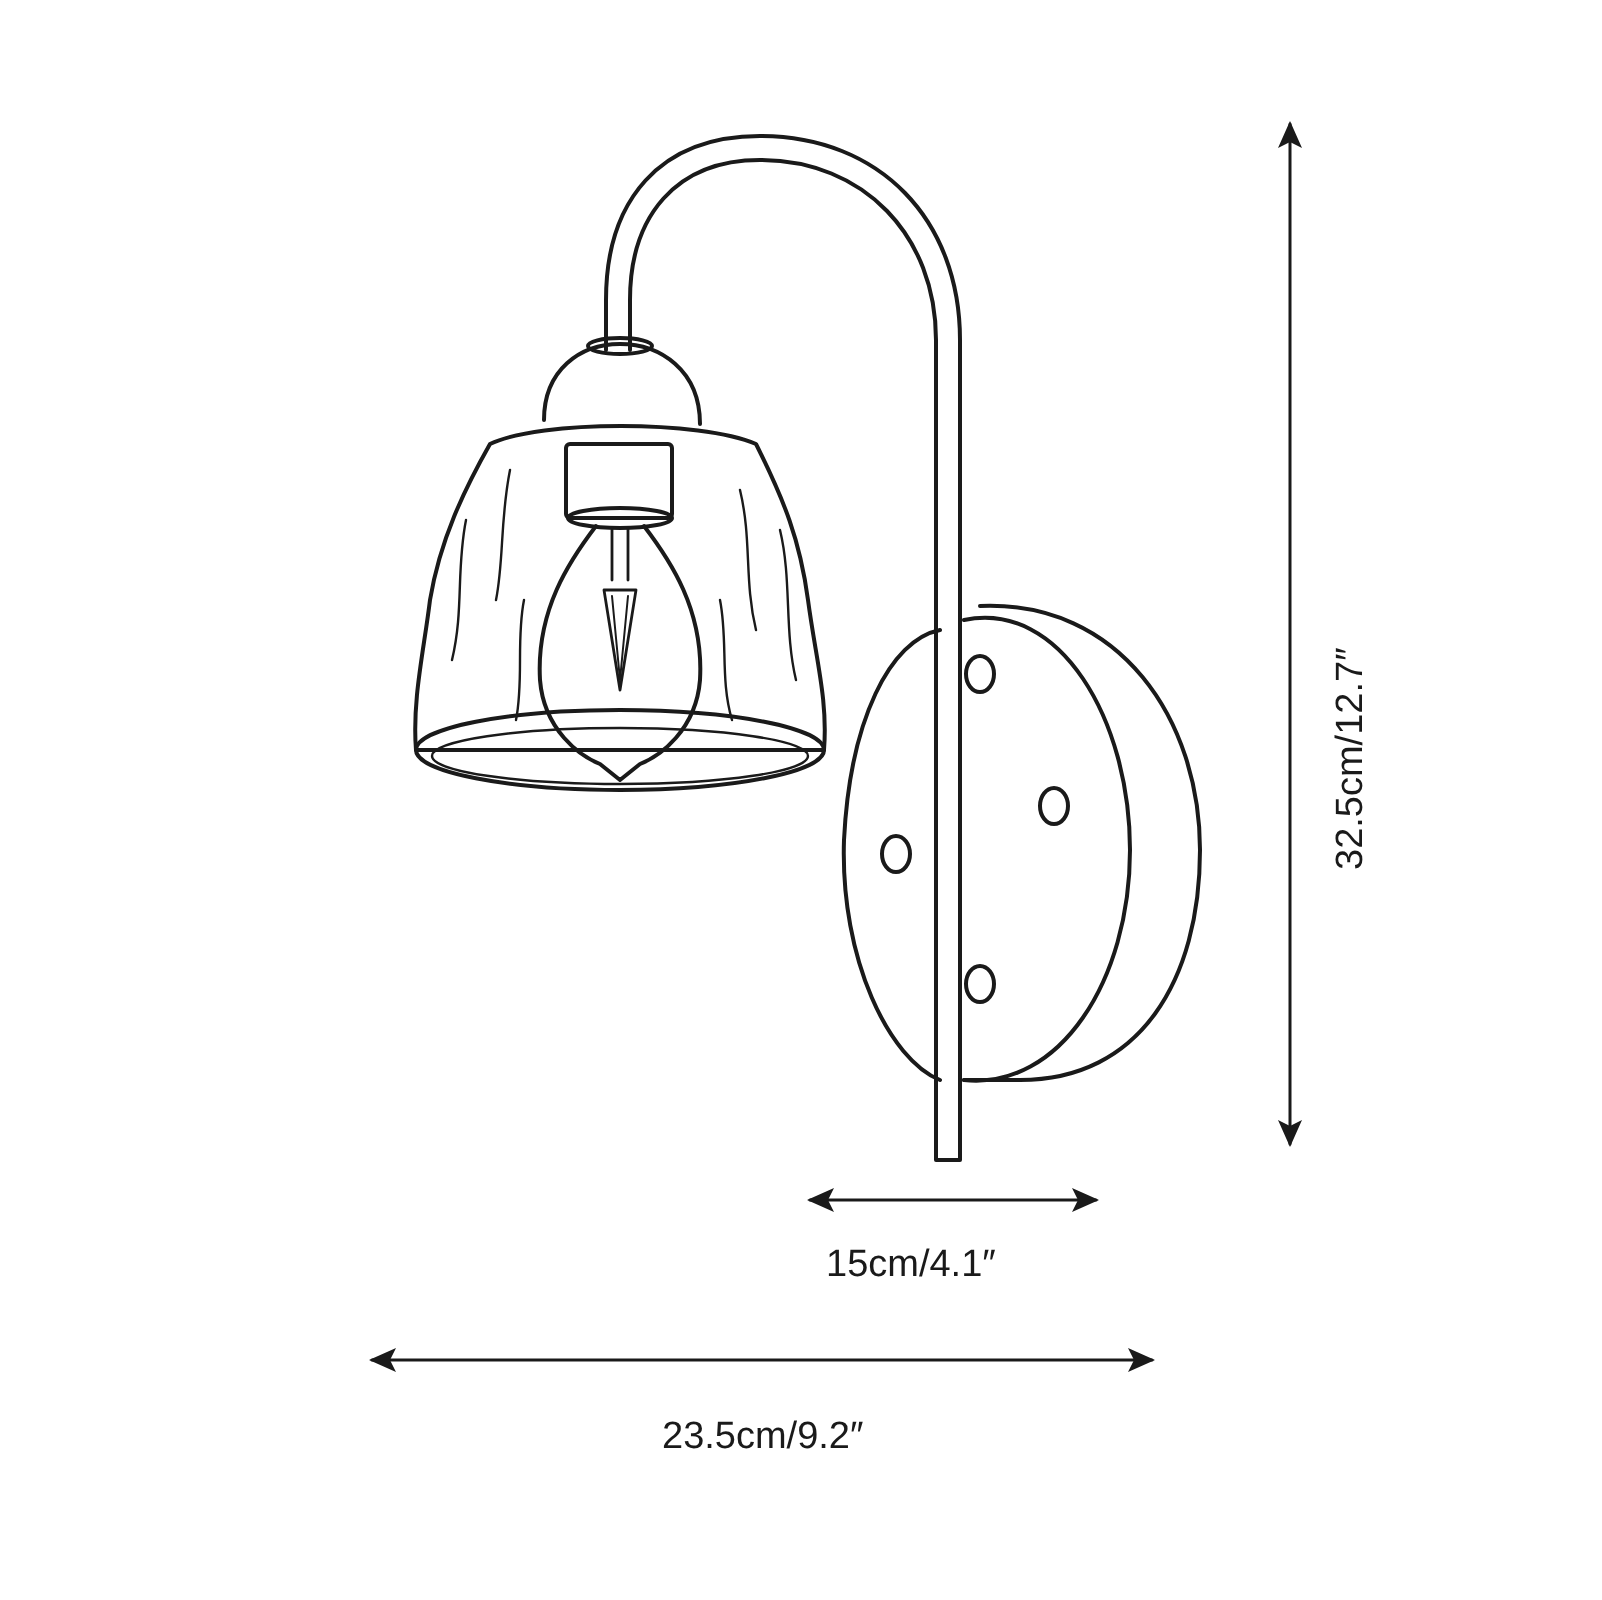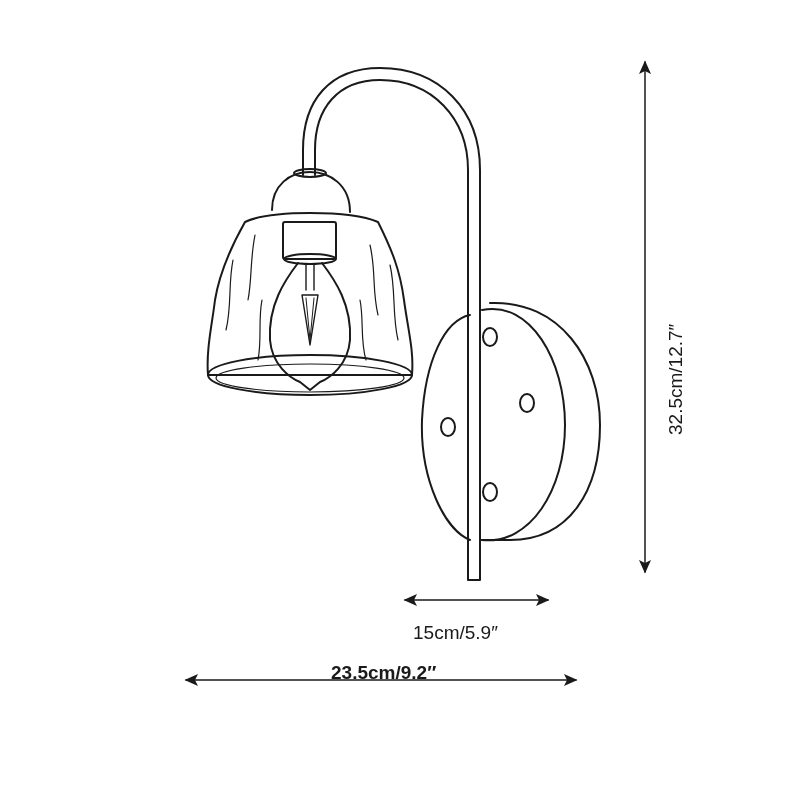--- a/index.html
+++ b/index.html
@@ -1,20 +1,20 @@
 <!DOCTYPE html>
 <html><head>
 <meta charset="utf-8">
 <style>
   html, body { margin:0; padding:0; background:#ffffff; }
   body { width:801px; height:800px; position:relative; overflow:hidden; font-family:"Liberation Sans", sans-serif; }
   .canvas { position:absolute; left:0; top:0; width:801px; height:800px; }
   .label { position:absolute; color:#1a1a1a; font-size:19px; white-space:nowrap; font-family:"Liberation Sans", sans-serif; }
   .label-width-base { left:413px; top:622px; }
-  .label-width-total { left:331px; top:662px;font-weight:bold; }
+  .label-width-total { left:331px; top:708px; }
   .label-height { left:665px; top:435px; transform-origin:0 0; transform:rotate(-90deg); }
 </style>
 </head>
 <body>
 
 <div class="canvas">
   <svg width="801" height="800" viewBox="0 0 801 800">
     <defs>
       <marker id="arr" markerWidth="10" markerHeight="10" refX="8" refY="5" orient="auto-start-reverse">
         <path d="M0,1 L9,5 L0,9 L2,5 Z" fill="#1a1a1a"></path>
@@ -67,16 +67,16 @@
         <ellipse cx="448" cy="427" rx="7" ry="9"></ellipse>
         <ellipse cx="490" cy="492" rx="7" ry="9"></ellipse>
       </g>
 
       <line x1="645" y1="62" x2="645" y2="572" stroke-width="1.5" marker-start="url(#arr)" marker-end="url(#arr)"></line>
       <line x1="405" y1="600" x2="548" y2="600" stroke-width="1.5" marker-start="url(#arr)" marker-end="url(#arr)"></line>
       <line x1="186" y1="680" x2="576" y2="680" stroke-width="1.5" marker-start="url(#arr)" marker-end="url(#arr)"></line>
     </g>
   </svg>
 
-  <div class="label label-width-base">15cm/5.9″</div>
+  <div class="label label-width-base">15cm/4.1″</div>
   <div class="label label-width-total">23.5cm/9.2″</div>
   <div class="label label-height">32.5cm/12.7″</div>
 </div>
 
 </body></html>

